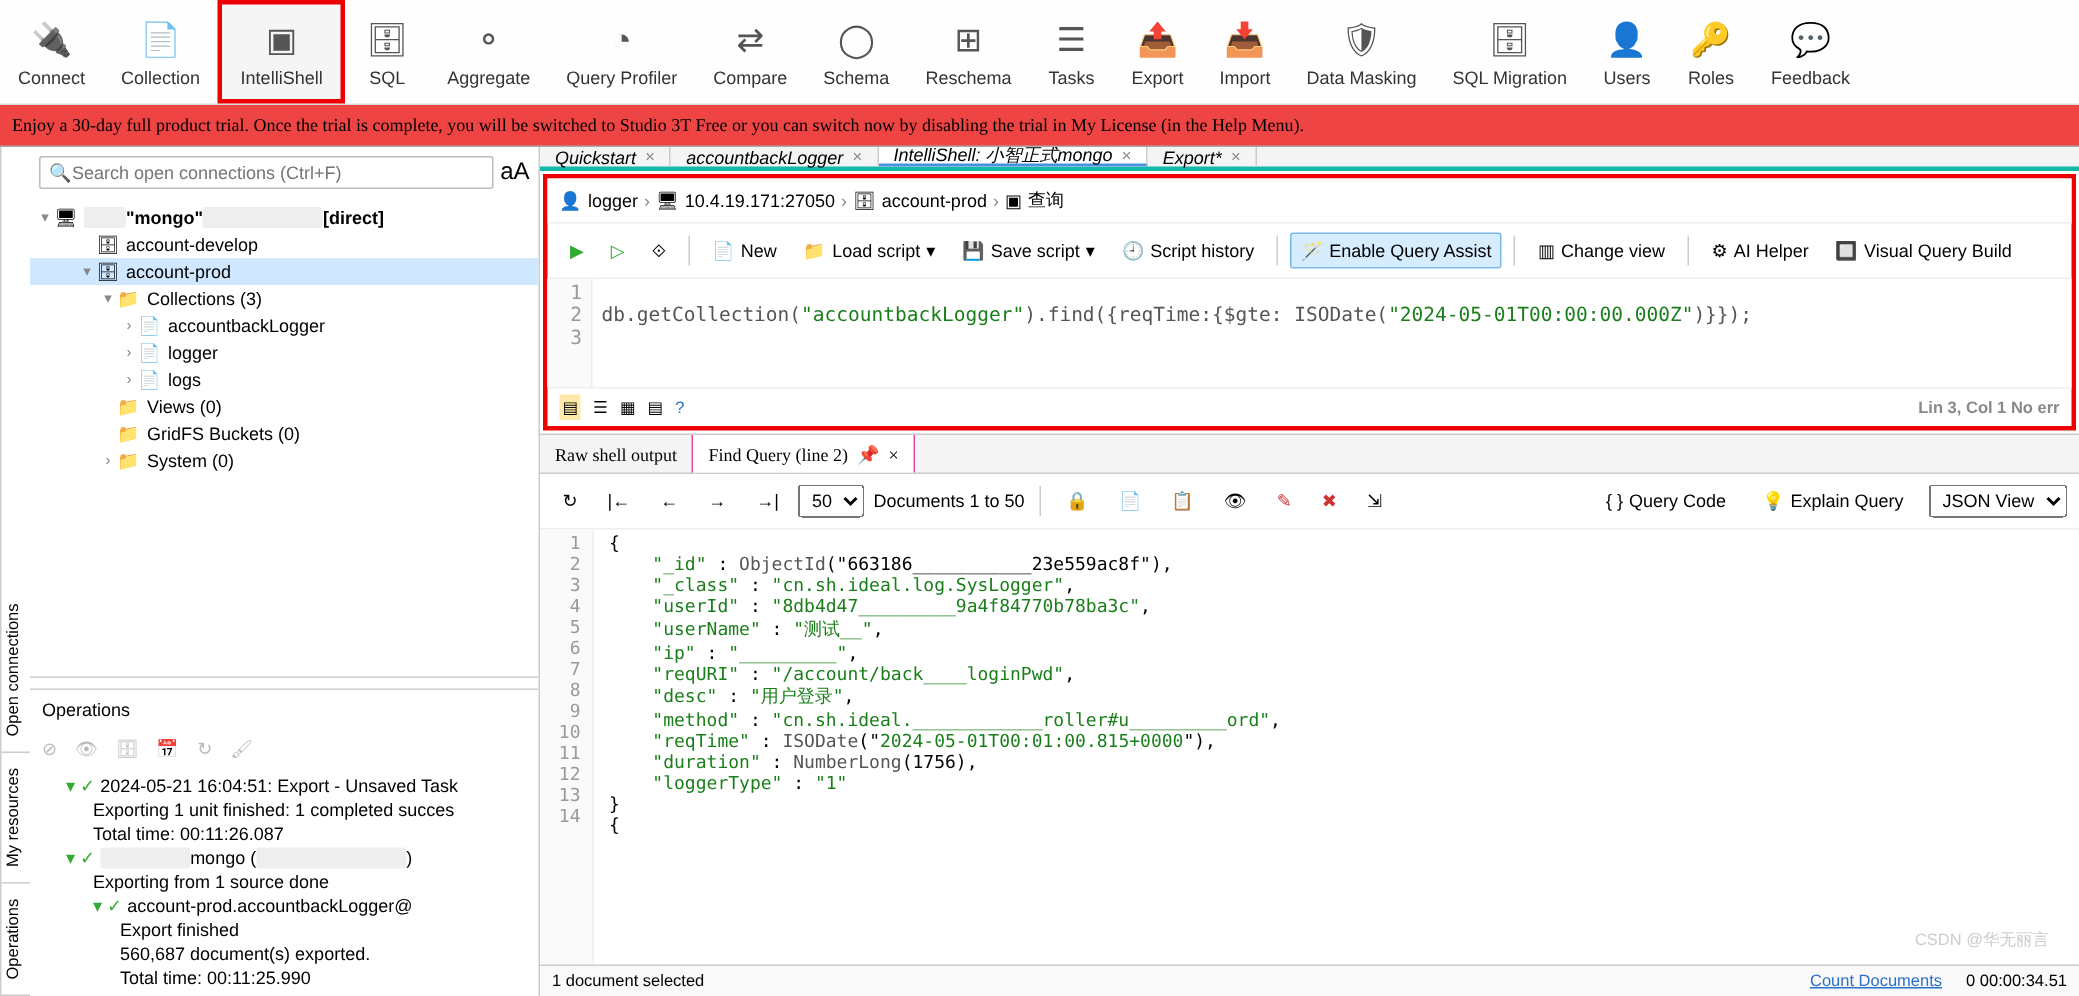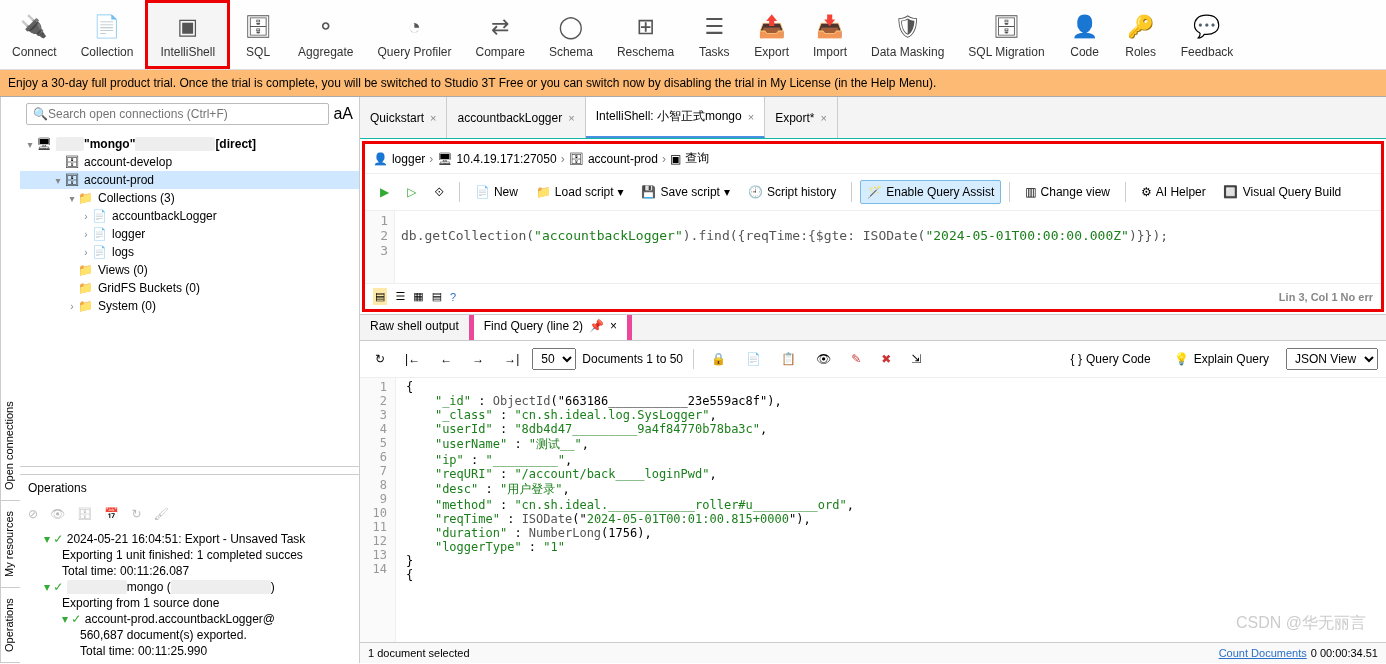--- a/index.html
+++ b/index.html
@@ -2,73 +2,73 @@
 <html><head>
 <meta charset="utf-8">
 <style>
   * { box-sizing: border-box; margin: 0; padding: 0; }
   body { font-family: "Segoe UI", Arial, sans-serif; font-size: 12px; background: #fff; overflow: hidden; width: 1386px; height: 664px; }
   .toolbar-main { display: flex; height: 70px; border-bottom: 1px solid #ddd; background: #fefefe; }
   .tb-item { display: flex; flex-direction: column; align-items: center; justify-content: center; padding: 4px 12px; cursor: pointer; position: relative; }
   .tb-item .ic { width: 32px; height: 32px; display: flex; align-items: center; justify-content: center; }
   .tb-item .lbl { font-size: 12px; color: #333; margin-top: 2px; }
   .intellishell-hl { border: 3px solid #e00; background: #f5f5f5; }
-  .trial-bar { background: #fdba74; padding: 6px 8px; font-size: 12px; border-bottom: 1px solid #aaa; }
+  .trial-bar { background: #ef4444; padding: 6px 8px; font-size: 12px; border-bottom: 1px solid #aaa; font-family: Liberation Serif, serif; }
   .main { display: flex; height: calc(100% - 70px - 28px); }
   .side-tabs { width: 20px; writing-mode: vertical-rl; transform: rotate(180deg); display: flex; font-size: 11px; border-right: 1px solid #ccc; }
   .side-tab { padding: 10px 2px; border-top: 1px solid #ccc; text-align: center; }
   .left-panel { width: 340px; display: flex; flex-direction: column; border-right: 1px solid #ccc; }
   .search-row { display: flex; align-items: center; gap: 4px; padding: 6px; }
   .search-box { flex: 1; display: flex; align-items: center; border: 1px solid #bbb; padding: 3px 6px; border-radius: 2px; background: #fff; }
   .search-box input { border: none; outline: none; flex: 1; font-size: 12px; color: #888; background: transparent; }
   .tree { flex: 1; overflow: auto; padding: 4px 0; font-size: 12px; }
   .tree-row { display: flex; align-items: center; padding: 2px 4px; white-space: nowrap; }
   .tree-row.selected { background: #d0e8ff; }
   .ind { display: inline-block; }
   .tw { width: 12px; color: #888; text-align: center; cursor: pointer; font-size: 10px; }
   .tic { width: 16px; text-align: center; margin-right: 4px; }
   .redact { background: #eee; color: #eee; border-radius: 2px; display: inline-block; }
   .ops-header { padding: 6px 8px; border-top: 1px solid #ccc; font-size: 12px; }
   .ops-icons { display: flex; gap: 12px; padding: 6px 8px; color: #bbb; }
   .ops-log { padding: 4px 8px; font-size: 12px; overflow: auto; }
   .ops-log div { padding: 1px 0; }
   .right-panel { flex: 1; display: flex; flex-direction: column; overflow: hidden; }
-  .editor-tabs { display: flex; border-bottom: 1px solid #14b8a6; height: 42px; background: #f4f4f4; }
+  .editor-tabs { display: flex; border-bottom: 3px solid #14b8a6; height: 16px; background: #f4f4f4; font-style: italic; }
   .etab { display: flex; align-items: center; padding: 0 10px; border-right: 1px solid #ccc; font-size: 12px; gap: 6px; cursor: pointer; }
   .etab.active { background: #fff; border-bottom: 2px solid #4a90e2; }
   .etab .x { color: #888; font-size: 11px; }
   .hl-red { border: 3px solid #e00; margin: 2px; }
   .breadcrumb { display: flex; align-items: center; padding: 6px 8px; font-size: 12px; gap: 4px; background: #fff; border-bottom: 1px solid #eee; }
   .bc-item { display: flex; align-items: center; gap: 4px; }
   .bc-sep { color: #888; }
   .editor-toolbar { display: flex; align-items: center; padding: 6px 8px; gap: 4px; border-bottom: 1px solid #eee; flex-wrap: nowrap; overflow: hidden; }
   .ebtn { display: flex; align-items: center; gap: 4px; padding: 4px 6px; font-size: 12px; border: 1px solid transparent; border-radius: 2px; cursor: pointer; white-space: nowrap; }
   .ebtn.active-blue { background: #d6ecff; border: 1px solid #7ab8e6; }
   .vsep { width: 1px; height: 20px; background: #ccc; margin: 0 4px; }
   .code-area { display: flex; background: #fff; font-family: Consolas, monospace; font-size: 13px; height: 72px; position: relative; }
   .gutter { width: 30px; text-align: right; padding: 2px 6px; color: #999; background: #fafafa; border-right: 1px solid #eee; }
   .code { flex: 1; padding: 2px 6px; white-space: pre; }
   .code-bar { display: flex; align-items: center; padding: 4px 8px; gap: 8px; border-top: 1px solid #eee; font-size: 11px; }
   .code-bar .right { margin-left: auto; color: #888; font-weight: bold; }
   .results { flex: 1; display: flex; flex-direction: column; overflow: hidden; border-top: 1px solid #ccc; }
   .result-tabs { display: flex; border-bottom: 1px solid #ccc; height: 26px; background: #f4f4f4; }
-  .rtab { padding: 4px 10px; border-right: 5px solid #ec4899; font-size: 12px; display: flex; align-items: flex-start; gap: 6px; }
+  .rtab { padding: 4px 10px; border-right: 1px solid #ec4899; font-size: 12px; display: flex; align-items: flex-end; gap: 6px; font-family: Liberation Serif, serif; }
   .rtab.active { background: #fff; }
   .result-toolbar { display: flex; align-items: center; padding: 6px 8px; gap: 6px; border-bottom: 1px solid #eee; font-size: 12px; }
   .result-toolbar select { font-size: 12px; padding: 2px 4px; }
   .result-toolbar .rt-right { margin-left: auto; display: flex; align-items: center; gap: 10px; }
   .json-view { flex: 1; overflow: auto; font-family: Consolas, monospace; font-size: 12px; display: flex; }
   .jgutter { width: 36px; text-align: right; padding: 2px 8px; color: #999; background: #fafafa; border-right: 1px solid #eee; }
   .jcode { flex: 1; padding: 2px 10px; white-space: pre; }
   .k { color: #1a7f1a; }
   .s { color: #1a7f1a; }
   .f { color: #555; }
   .status-bar { display: flex; align-items: center; padding: 4px 8px; border-top: 1px solid #ccc; font-size: 11px; background: #f9f9f9; }
-  .status-bar .right { margin-left: auto; display: flex; gap: 4px; }
-  .watermark { position: absolute; right: 20px; bottom: 30px; color: #ccc; font-size: 16px; pointer-events: none; }
+  .status-bar .right { margin-left: auto; display: flex; gap: 16px; }
+  .watermark { position: absolute; right: 20px; bottom: 30px; color: #ccc; font-size: 11px; pointer-events: none; }
 </style>
 </head>
 <body>
 
 <div class="toolbar-main" id="tb">
     <div class="tb-item">
       <div class="ic" style="font-size:22px;color:#555;">🔌</div>
       <div class="lbl">Connect</div>
     </div>
     <div class="tb-item">
@@ -118,21 +118,21 @@
     <div class="tb-item">
       <div class="ic" style="font-size:22px;color:#555;">🛡</div>
       <div class="lbl">Data Masking</div>
     </div>
     <div class="tb-item">
       <div class="ic" style="font-size:22px;color:#555;">🗄</div>
       <div class="lbl">SQL Migration</div>
     </div>
     <div class="tb-item">
       <div class="ic" style="font-size:22px;color:#2a70c8;">👤</div>
-      <div class="lbl">Code</div>
+      <div class="lbl">Users</div>
     </div>
     <div class="tb-item">
       <div class="ic" style="font-size:22px;color:#555;">🔑</div>
       <div class="lbl">Roles</div>
     </div>
     <div class="tb-item">
       <div class="ic" style="font-size:22px;color:#555;">💬</div>
       <div class="lbl">Feedback</div>
     </div>
   </div>
@@ -231,20 +231,21 @@
       <span>↻</span>
       <span>🖌</span>
     </div>
     <div class="ops-log" id="ops-log">
         <div><span style="padding-left:16px;"><span style="color:#3a3;">▾ ✓ </span>2024-05-21 16:04:51:  Export - Unsaved Task</span></div>
         <div><span style="padding-left:34px;">Exporting 1 unit finished: 1 completed succes</span></div>
         <div><span style="padding-left:34px;">Total time: 00:11:26.087</span></div>
         <div><span style="padding-left:16px;"><span style="color:#3a3;">▾ ✓ </span><span class="redact" style="width:60px;">__</span>mongo (<span class="redact" style="width:100px;">__</span>)</span></div>
         <div><span style="padding-left:34px;">Exporting from 1 source done</span></div>
         <div><span style="padding-left:34px;"><span style="color:#3a3;">▾ ✓ </span>account-prod.accountbackLogger@</span></div>
+        <div><span style="padding-left:52px;">Export finished</span></div>
         <div><span style="padding-left:52px;">560,687 document(s) exported.</span></div>
         <div><span style="padding-left:52px;">Total time: 00:11:25.990</span></div>
       </div>
   </div>
 
   <div class="right-panel">
     <div class="editor-tabs" id="etabs">
         <div class="etab">
           <span>Quickstart</span>
           <span class="x">×</span>

